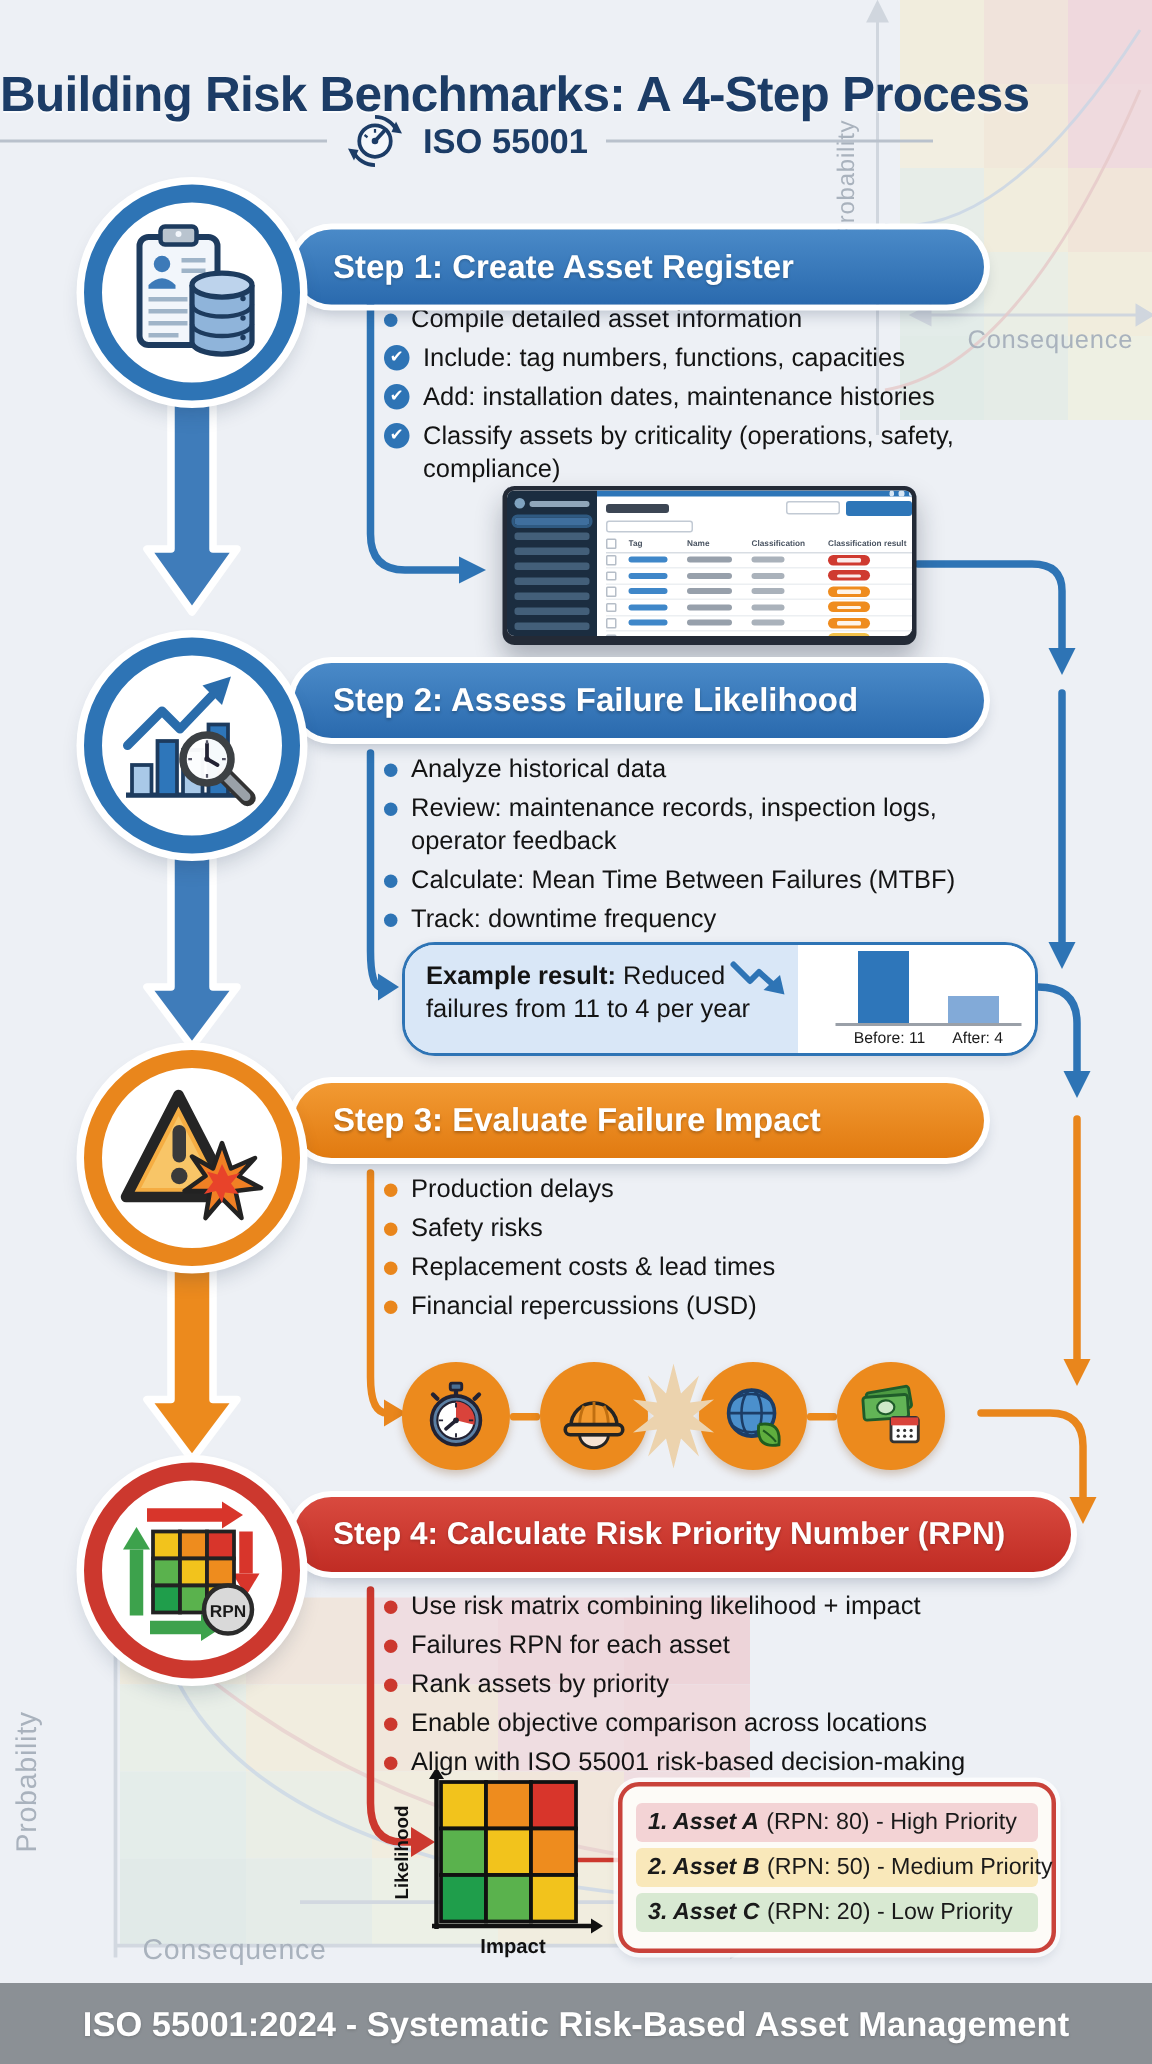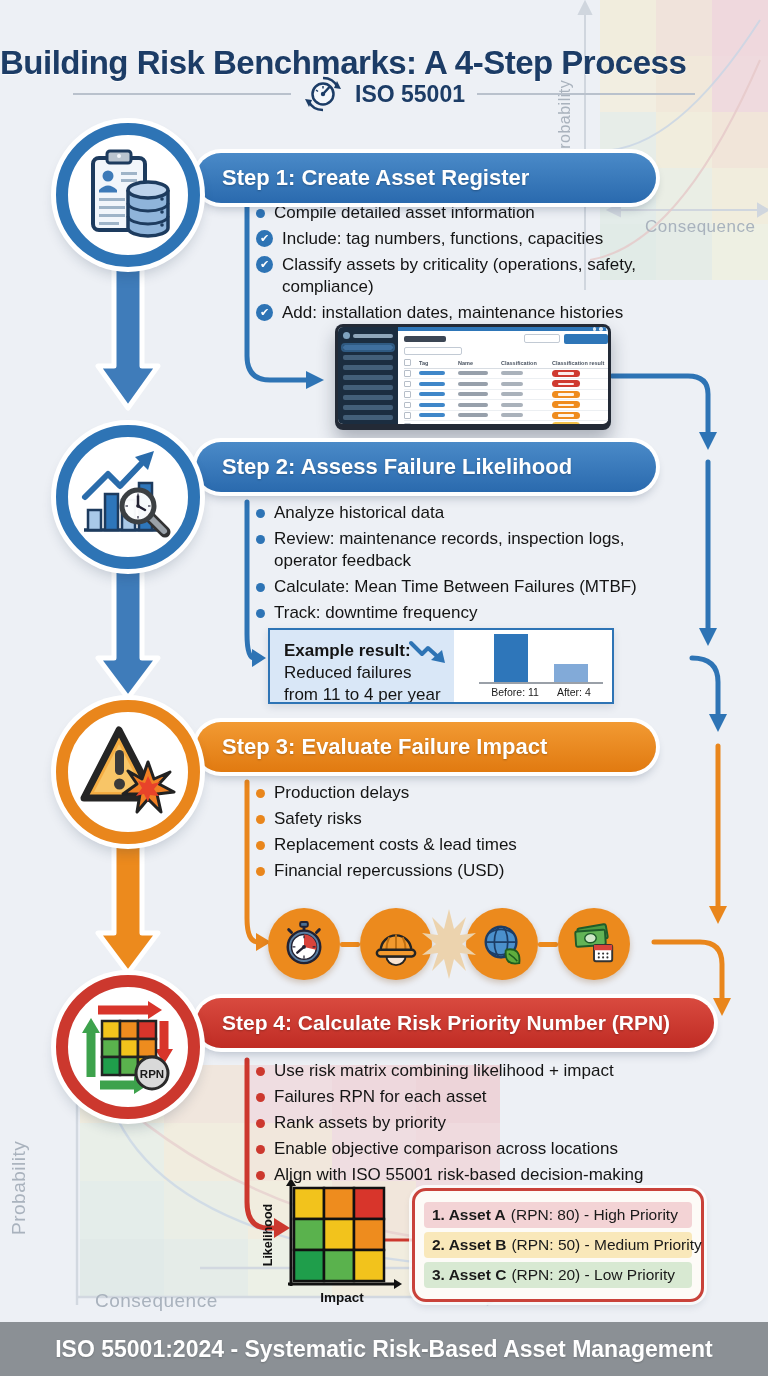--- a/index.html
+++ b/index.html
@@ -9,21 +9,21 @@
   svg{display:block;}
 
   
   .wm-label{position:absolute;color:#a9b2bd;font-size:16px;letter-spacing:.5px;}
   .wm-vert{transform:rotate(-90deg);transform-origin:left top;}
 
   
   .title{position:absolute;top:22px;left:0;width:768px;text-align:left;
          font-size:33px;font-weight:bold;color:#1c3c66;letter-spacing:-0.5px;
          text-shadow:0 1px 0 rgba(255,255,255,.7);}
-  .iso-row{position:absolute;top:74px;left:0;width:768px;display:flex;align-items:center;justify-content:center;gap:12px;}
+  .iso-row{position:absolute;top:74px;left:0;width:768px;display:flex;align-items:center;justify-content:flex-start;gap:12px;}
   .iso-line{width:218px;height:2px;background:#b9c1cc;}
   .iso-text{font-size:23px;font-weight:bold;color:#1c3c66;}
 
   
   .step-circle{position:absolute;width:144px;height:144px;box-sizing:border-box;
     border-radius:50%;background:#fff;border:12px solid var(--ac);
     box-shadow:0 0 0 5px #fff,0 8px 14px rgba(25,45,75,.22);
     display:flex;align-items:center;justify-content:center;z-index:6;}
   .step-pill{position:absolute;left:196px;height:50px;box-sizing:border-box;border-radius:26px;
     display:flex;align-items:center;padding-left:26px;color:#fff;font-weight:bold;
@@ -71,22 +71,22 @@
   .sr{height:9.5px;border-bottom:1px solid #eceff2;}
   .cb{width:4.5px;height:4.5px;border:1px solid #b6bec8;border-radius:1px;}
   .bar{height:4px;border-radius:2px;}
   .bar.link{width:26px;background:#3f87c9;}
   .bar.g1{width:30px;background:#97a0ab;}
   .bar.g2{width:22px;background:#aab2bb;}
   .badge{width:28px;height:7px;border-radius:3.5px;display:flex;align-items:center;justify-content:center;}
   .badge i{width:16px;height:2.5px;background:rgba(255,255,255,.9);border-radius:1px;}
 
   
-  .ex-box{position:absolute;left:268px;top:628px;width:346px;height:76px;box-sizing:border-box;
-    border:2.5px solid #2e74b5;border-radius:0;background:#fff;display:flex;overflow:hidden;z-index:4;
+  .ex-box{position:absolute;left:268px;top:628px;width:424px;height:76px;box-sizing:border-box;
+    border:2.5px solid #2e74b5;border-radius:22px;background:#fff;display:flex;overflow:hidden;z-index:4;
     box-shadow:0 3px 8px rgba(25,45,75,.12);}
   .ex-left{flex:1;background:#d9e7f7;padding:10px 8px 6px 14px;font-size:17px;line-height:22px;color:#141414;position:relative;}
   .ex-left b{font-weight:bold;}
   .ex-arrow{position:absolute;right:8px;top:10px;}
   .ex-right{width:142px;background:#fff;display:flex;flex-direction:column;align-items:center;justify-content:flex-end;padding-bottom:4px;margin-left:16px;}
   .mc-bars{display:flex;align-items:flex-end;gap:26px;height:50px;}
   .mini-bar{width:34px;}
   .b-dark{background:#2e76ba;}
   .b-light{background:#82aad8;}
   .mc-base{width:124px;height:2px;background:#9aa0a8;margin-top:0;}
@@ -99,21 +99,21 @@
   .dash{width:20px;height:5px;background:#ec8a1d;border-radius:2px;}
   .burstwrap{margin:0 -10px;z-index:1;}
 
   
   .matrix-block{position:absolute;left:258px;top:1180px;z-index:4;}
   .rank-box{position:absolute;left:412px;top:1188px;width:292px;box-sizing:border-box;
     border:3px solid #c9423a;border-radius:14px;background:#fdfbf7;padding:7px 9px;z-index:4;
     box-shadow:0 0 0 3px rgba(255,255,255,.8),0 4px 8px rgba(25,45,75,.15);}
   .rank-row{display:flex;gap:5px;align-items:center;height:26px;border-radius:4px;padding:0 8px;
     margin:4px 0;font-size:15.5px;color:#1a1a1a;white-space:nowrap;}
-  .rank-row b{font-weight:bold;}
+  .rank-row b{font-weight:bold;font-style:italic;}
 
   
   .footer{position:absolute;left:0;top:1322px;width:768px;height:54px;background:#8b9095;
     display:flex;align-items:center;justify-content:center;color:#fff;font-weight:bold;font-size:23px;
     text-shadow:0 1px 2px rgba(0,0,0,.2);z-index:7;}
 </style>
 </head>
 <body>
 
 <div class="page">
@@ -273,26 +273,26 @@
         <span>Compile detailed asset information</span>
       </li>
 
       <li>
         <span class="b-ic check"></span>
         <span>Include: tag numbers, functions, capacities</span>
       </li>
 
       <li>
         <span class="b-ic check"></span>
+        <span>Add: installation dates, maintenance histories</span>
+      </li>
+
+      <li>
+        <span class="b-ic check"></span>
         <span>Classify assets by criticality (operations, safety, compliance)</span>
-      </li>
-
-      <li>
-        <span class="b-ic check"></span>
-        <span>Add: installation dates, maintenance histories</span>
       </li>
     </ul>
 
   <div class="shot">
     <div class="shot-in">
       <div class="sb">
         <div class="sb-logo">
             <i></i>
             <b></b>
           </div>

